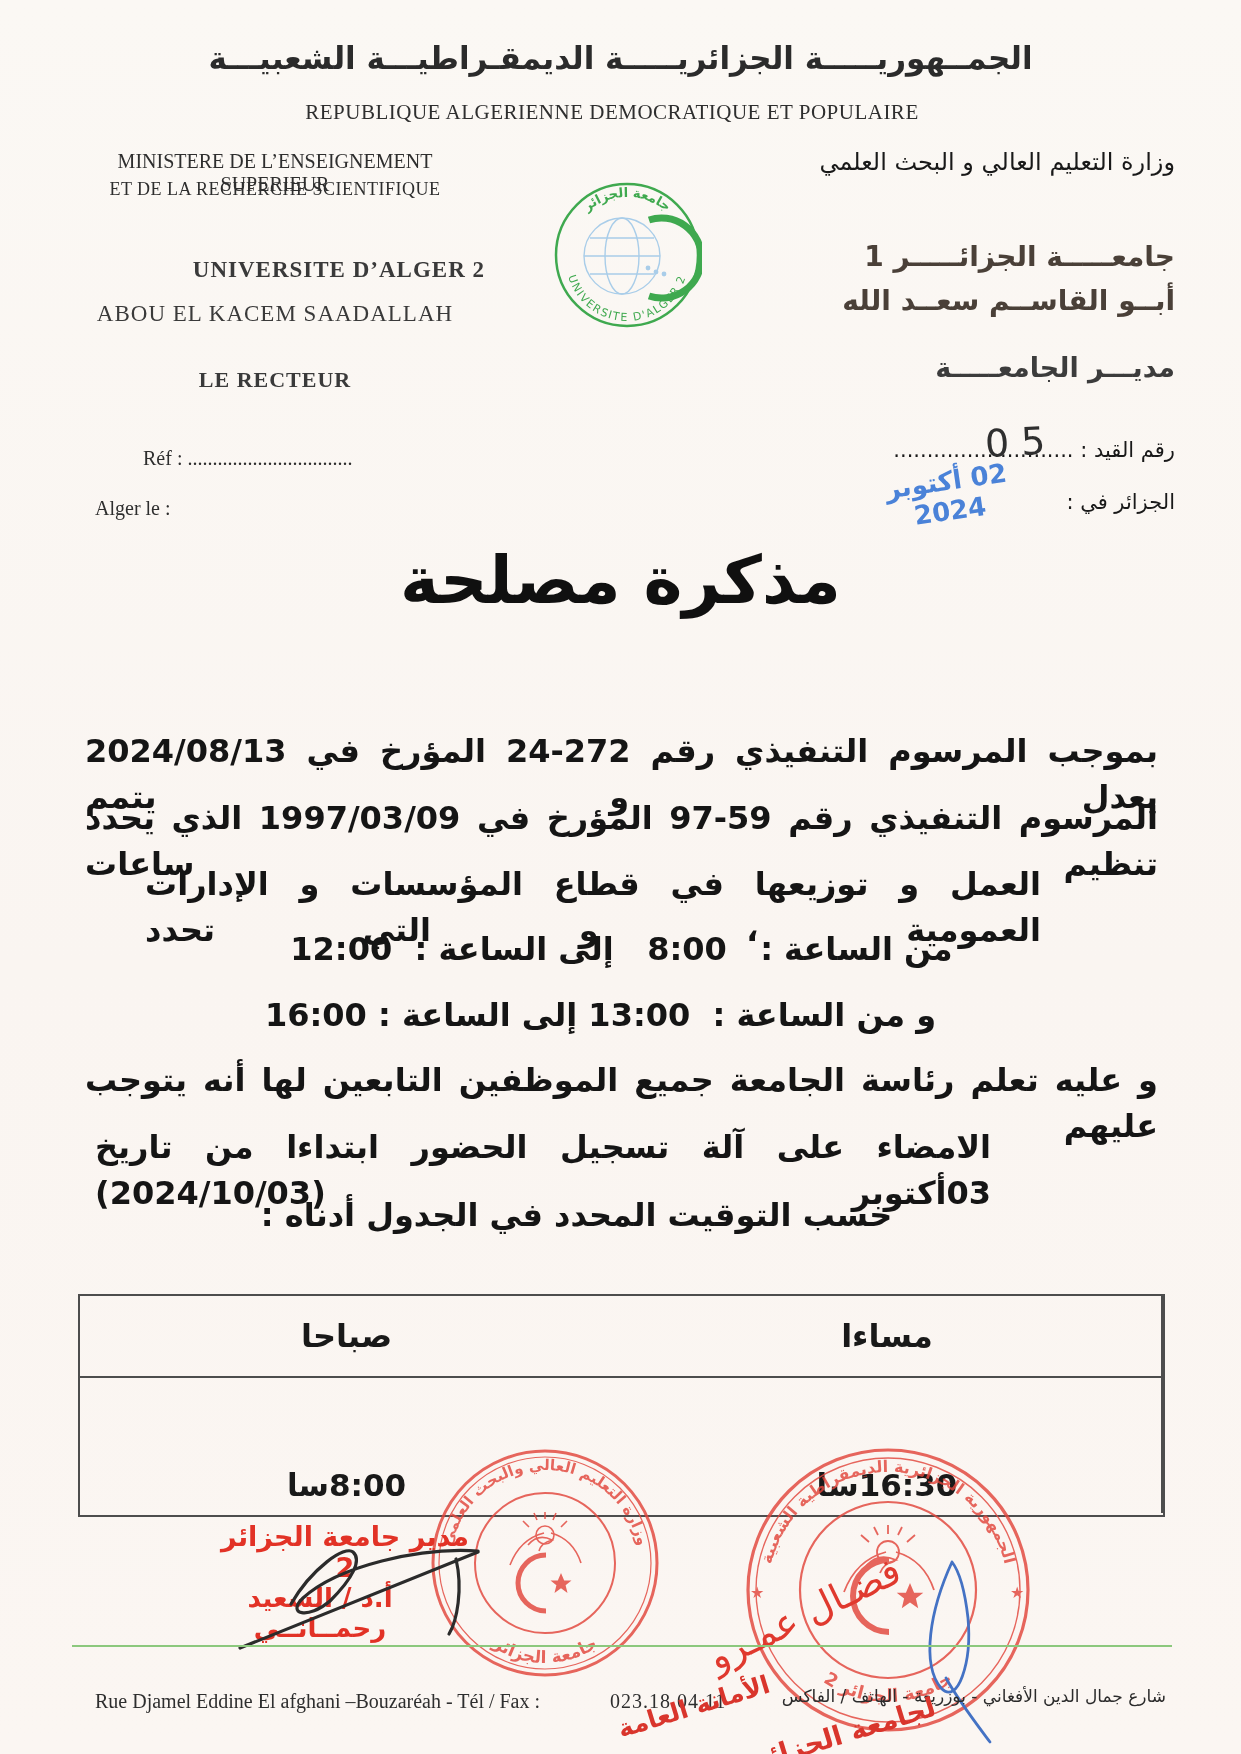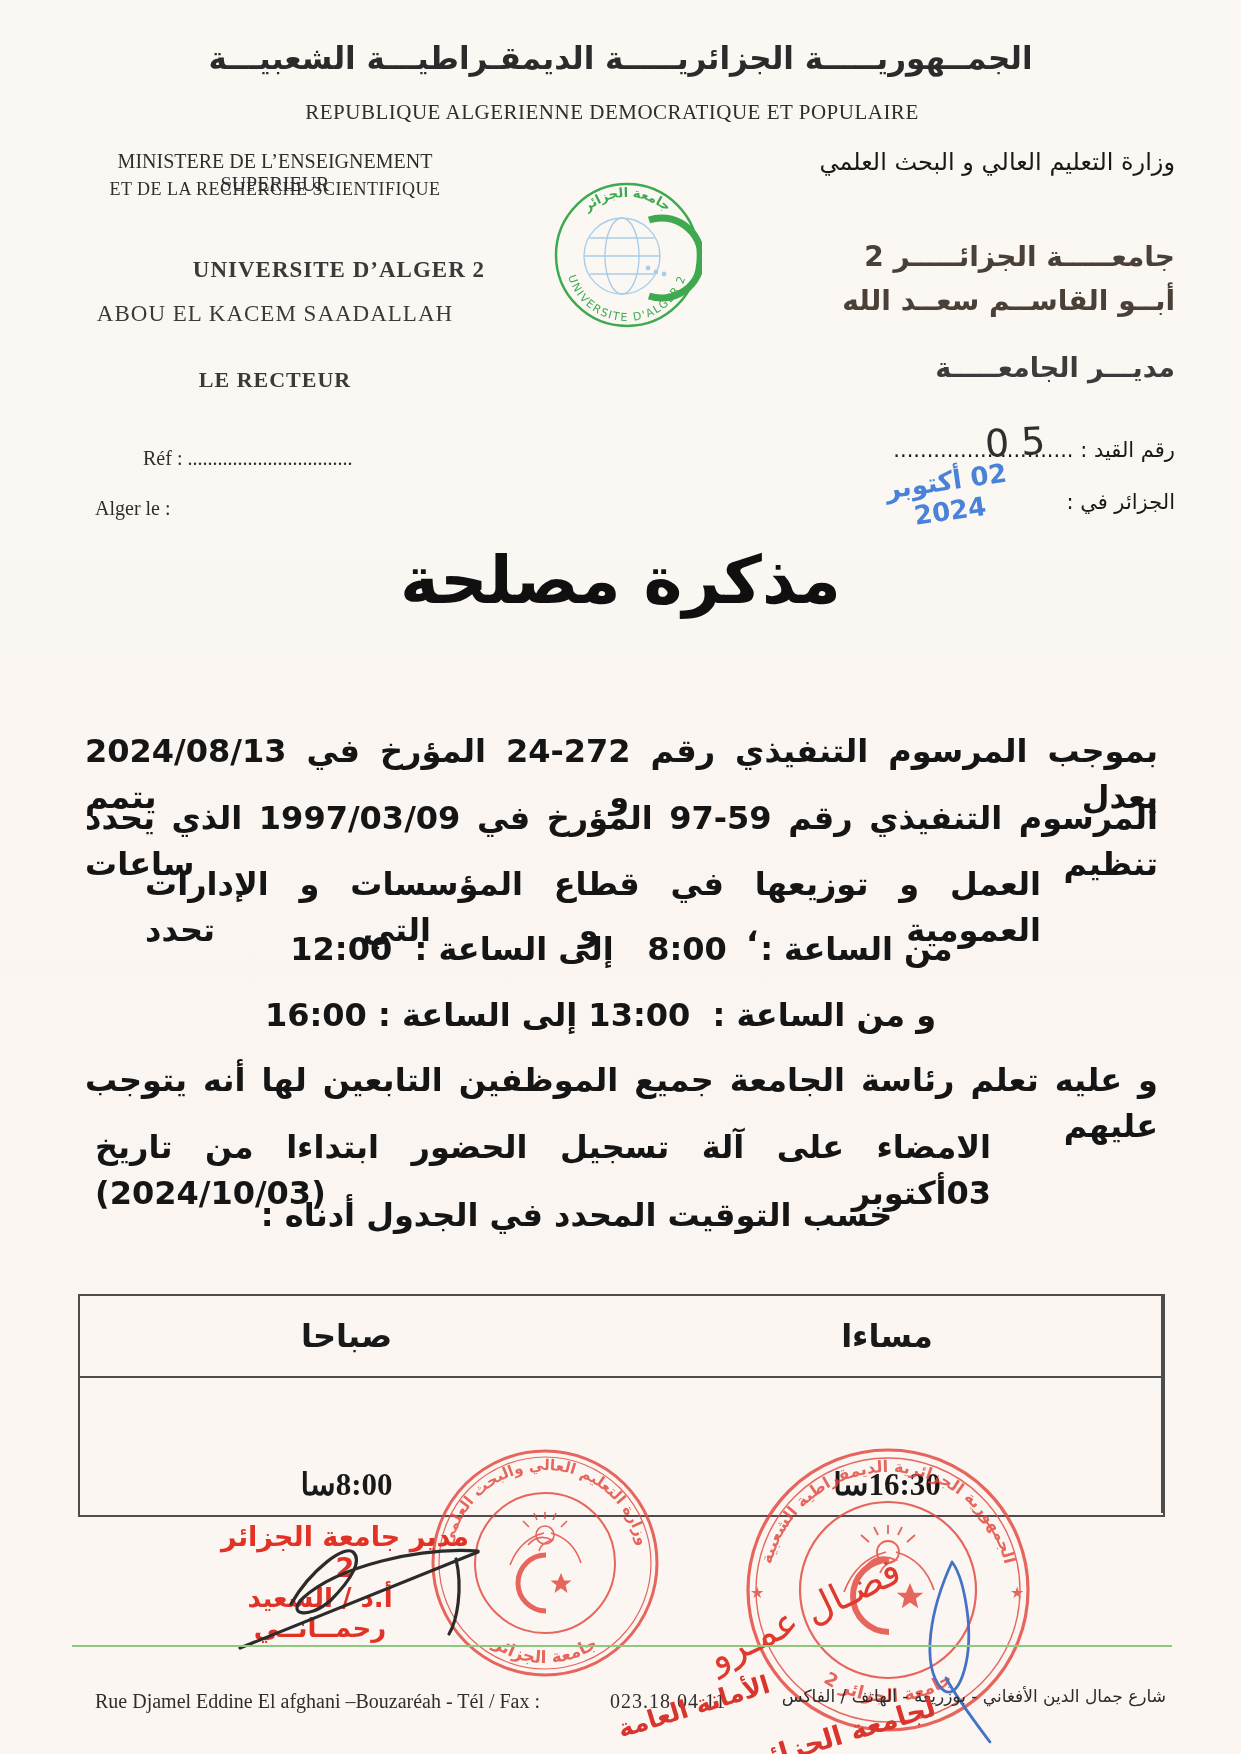--- a/index.html
+++ b/index.html
@@ -39,21 +39,21 @@
 
   .body-line { font-size:32px; font-weight:700; line-height:1.45; color:#151515; }
   .jst { text-align:justify; text-align-last:justify; }
   .ctr { text-align:center; white-space:pre-wrap; }
 
   .schedule { left:78px; top:1294px; width:1087px; height:223px; border:2px solid #4d4d4d; box-sizing:border-box;
               display:grid; grid-template-columns:550px 533px; grid-template-rows:82px 135px; }
   .schedule .cell { box-sizing:border-box; font-weight:700; display:flex; justify-content:center; }
   .schedule .c-left { border-right:2px solid #4d4d4d; }
   .schedule .hdr { border-bottom:2px solid #4d4d4d; align-items:center; font-size:32px; }
-  .schedule .val { align-items:flex-end; padding-bottom:10px; font-size:31px;font-family:Liberation Serif, serif; }
+  .schedule .val { align-items:flex-end; padding-bottom:10px; font-size:31px; }
 
   .red-print { color:#e23226; font-weight:700; }
   .sig-title-red { left:210px; top:1521px; font-size:27px; width:270px; text-align:center; }
   .sig-name-red { left:205px; top:1583px; font-size:26px; width:230px; text-align:center; letter-spacing:1px; }
   .red-handwriting { left:700px; top:1592px; font-size:38px; color:#e0392e; transform:rotate(-26deg); font-weight:400; }
 
   .green-rule { left:72px; top:1645px; width:1100px; height:2px; background:#8cc87d; }
 
   .footer-fr { left:95px; top:1690px; font-size:20px; }
   .footer-phone { left:610px; top:1690px; font-size:20px; letter-spacing:1px; }
@@ -100,21 +100,21 @@
     </g>
     <path d="M 97,40 A 40,40 0 1 1 97,116" fill="none" stroke="#3fa94f" stroke-width="7"></path>
     <g fill="#a9cde9">
       <circle cx="96" cy="88" r="2.4"></circle>
         <circle cx="104" cy="92" r="2.4"></circle>
         <circle cx="112" cy="94" r="2.4"></circle>
     </g>
   </svg>
 
   <div class="abs ar rb ministry-ar">وزارة التعليم العالي و البحث العلمي</div>
-  <div class="abs ar rb univ-ar1">جامعـــــة الجزائـــــر 2</div>
+  <div class="abs ar rb univ-ar1">جامعـــــة الجزائـــــر 1</div>
   <div class="abs ar rb univ-ar2">أبــو القاســم سعــد الله</div>
   <div class="abs ar rb director-ar">مديـــر الجامعـــــة</div>
   <div class="abs ar rb registry">رقم القيد : ...........................</div>
   <div class="abs handwritten-05">05</div>
   <div class="abs ar rb algiers-date">الجزائر في :</div>
   <div class="abs ar blue-date-stamp">02 أكتوبر 2024</div>
 
   <div class="abs ar center doc-title">مذكرة مصلحة</div>
 
   <div class="abs ar body-line jst" style="top:728px; left:85px; right:83px;">بموجب المرسوم التنفيذي رقم 272-24 المؤرخ في 2024/08/13 يعدل و يتمم</div>

